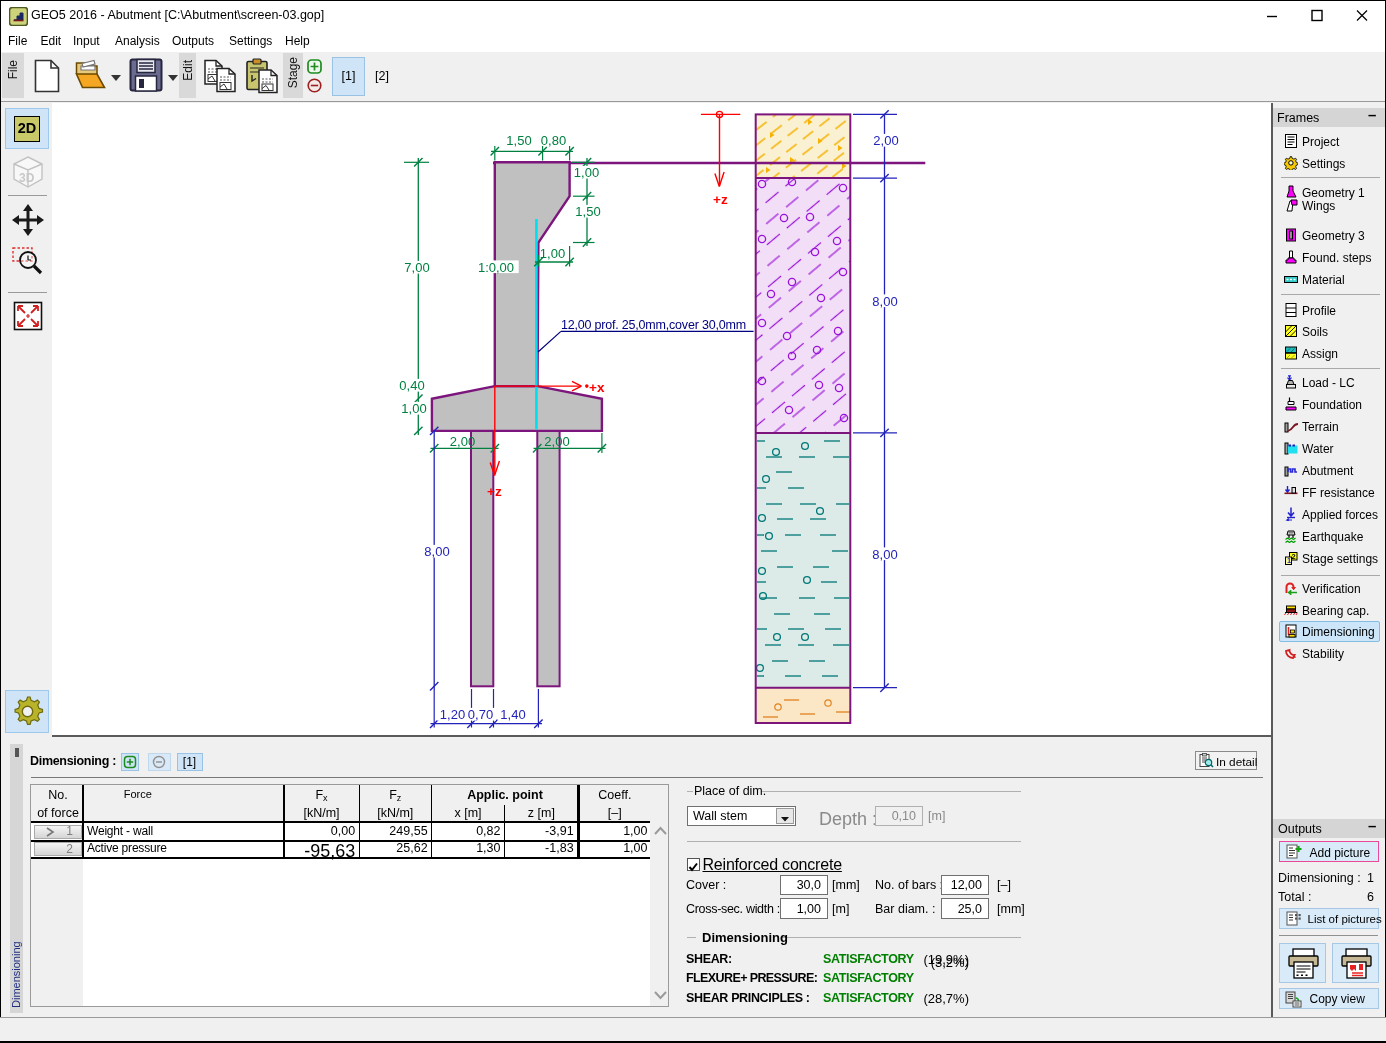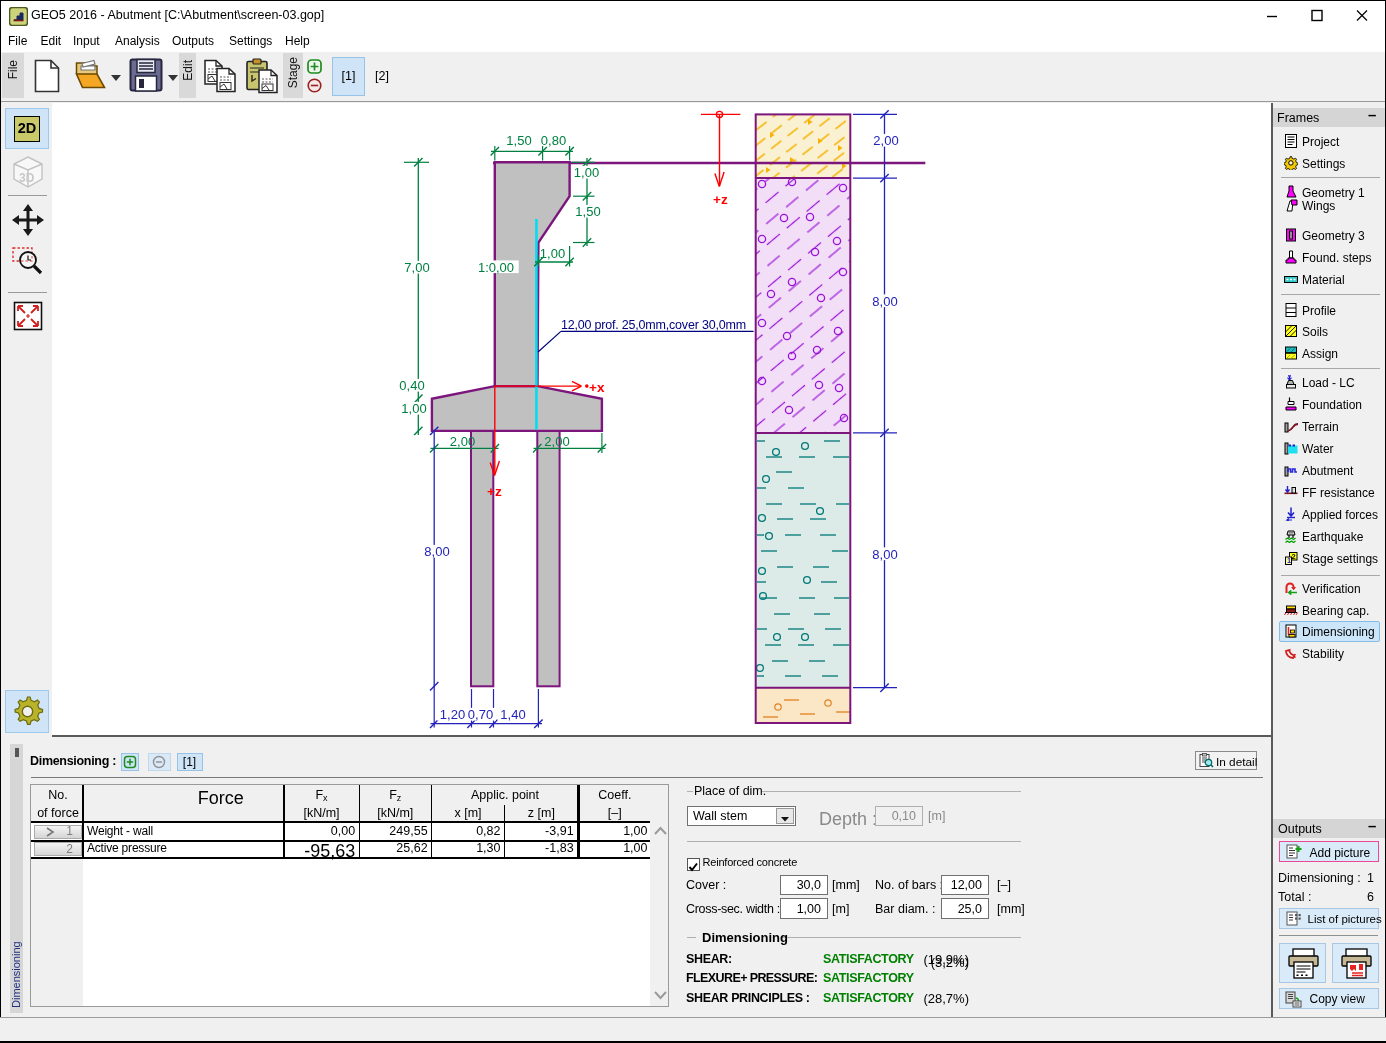--- a/index.html
+++ b/index.html
@@ -672,26 +672,26 @@
 <div class="ab" style="left:282.4px;top:48px;width:1.2px;height:73px;background:#000;"></div>
 <div class="ab" style="left:357.6px;top:48px;width:1.2px;height:73px;background:#000;"></div>
 <div class="ab" style="left:430.0px;top:48px;width:1.2px;height:73px;background:#000;"></div>
 <div class="ab" style="left:502.7px;top:68px;width:1.2px;height:53px;background:#000;"></div>
 <div class="ab" style="left:576.2px;top:48px;width:2.5px;height:73px;background:#000;"></div>
 <div class="ab" style="left:30px;top:84.3px;width:619.3px;height:2px;background:#000;"></div>
 <div class="ab" style="left:30px;top:103.4px;width:619.3px;height:1.2px;background:#000;"></div>
 <div class="ab" style="left:30px;top:120.2px;width:619.3px;height:1.6px;background:#000;"></div>
 <div class="ab" style="left:-3px;top:50.5px;width:120px;text-align:center;font-size:12.5px;color:#000;">No.</div>
 <div class="ab" style="left:-3px;top:68.5px;width:120px;text-align:center;font-size:12.5px;color:#000;">of force</div>
-<div class="ab" style="left:122.69999999999999px;top:50.5px;width:120px;text-align:right;font-size:18px;color:#000;">Force</div>
+<div class="ab" style="left:122.69999999999999px;top:50.5px;width:120px;text-align:left;font-size:11px;color:#000;">Force</div>
 <div class="ab" style="left:260.5px;top:50.5px;width:120px;text-align:center;font-size:12.5px;color:#000;">F<span style="font-size:9px;vertical-align:-2px;">x</span></div>
 <div class="ab" style="left:260.5px;top:68.5px;width:120px;text-align:center;font-size:12.5px;color:#000;">[kN/m]</div>
 <div class="ab" style="left:334.3px;top:50.5px;width:120px;text-align:center;font-size:12.5px;color:#000;">F<span style="font-size:9px;vertical-align:-2px;">z</span></div>
 <div class="ab" style="left:334.3px;top:68.5px;width:120px;text-align:center;font-size:12.5px;color:#000;">[kN/m]</div>
-<div class="ab" style="left:444px;top:50.5px;width:120px;text-align:center;font-size:12.5px;color:#000;">Applic. point</div>
+<div class="ab" style="left:444px;top:50.5px;width:120px;text-align:center;font-size:12.5px;color:#000;font-weight:bold;">Applic. point</div>
 <div class="ab" style="left:407px;top:68.5px;width:120px;text-align:center;font-size:12.5px;color:#000;">x [m]</div>
 <div class="ab" style="left:480.4px;top:68.5px;width:120px;text-align:center;font-size:12.5px;color:#000;">z [m]</div>
 <div class="ab" style="left:553.8px;top:50.5px;width:120px;text-align:center;font-size:12.5px;color:#000;">Coeff.</div>
 <div class="ab" style="left:553.8px;top:68.5px;width:120px;text-align:center;font-size:12.5px;color:#000;">[–]</div>
 <div class="ab" style="left:33px;top:87.5px;width:48px;height:14.5px;background:linear-gradient(#f5f5f5,#d5d5d5);border:1px solid #aaa;"></div>
 <div class="ab" style="left:33px;top:104.8px;width:48px;height:14.5px;background:linear-gradient(#f5f5f5,#d5d5d5);border:1px solid #aaa;"></div>
 <svg class="ab" style="left:44px;top:90px;" width="10" height="10" viewBox="0 0 10 10">
       <path d="M2,1 L8,5 L2,9" fill="none" stroke="#777" stroke-width="1.6"></path>
     </svg>
 <div class="ab" style="left:40px;top:87px;width:32px;text-align:right;font-size:12px;color:#808080;">1</div>
@@ -721,21 +721,21 @@
 <div class="ab" style="left:818px;top:72px;font-size:18px;color:#8a8a8a;">Depth :</div>
 <div class="ab" style="left:874px;top:68.5px;width:48px;height:20px;background:#f0f0f0;border:1px solid #b0b0b0;">
       <div class="ab" style="right:6px;top:2.5px;font-size:12.5px;color:#8a8a8a;">0,10</div>
     </div>
 <div class="ab" style="left:927px;top:72px;font-size:12.5px;color:#8a8a8a;">[m]</div>
 <div class="ab" style="left:686px;top:104px;width:334px;height:0;border-top:1px solid #b0b0b0;"></div>
 <div class="ab" style="left:685.5px;top:120.5px;width:13px;height:13px;background:#fff;border:1px solid #555;">
 <svg width="11" height="11" viewBox="0 0 11 11">
         <path d="M1.5,5 L4,8 L9,1.5" fill="none" stroke="#000" stroke-width="2"></path>
       </svg></div>
-<div class="ab" style="left:701.5px;top:119px;font-size:11px;letter-spacing:-0.2px;white-space:nowrap;">Reinforced concrete</div>
+<div class="ab" style="left:701.5px;top:119px;font-size:16px;letter-spacing:-0.2px;white-space:nowrap;text-decoration:underline;">Reinforced concrete</div>
 <div class="ab" style="left:685px;top:140.5px;font-size:12.5px;white-space:nowrap;">Cover :</div>
 <div class="ab" style="left:779px;top:137.5px;width:48px;height:20.5px;background:#fff;border:1px solid #707070;">
       <div class="ab" style="right:6px;top:2.5px;font-size:12.5px;">30,0</div>
     </div>
 <div class="ab" style="left:831px;top:140.5px;font-size:12.5px;white-space:nowrap;">[mm]</div>
 <div class="ab" style="left:874px;top:140.5px;font-size:12.5px;white-space:nowrap;">No. of bars :</div>
 <div class="ab" style="left:940px;top:137.5px;width:48px;height:20.5px;background:#fff;border:1px solid #707070;">
       <div class="ab" style="right:6px;top:2.5px;font-size:12.5px;">12,00</div>
     </div>
 <div class="ab" style="left:996px;top:140.5px;font-size:12.5px;white-space:nowrap;">[–]</div>

